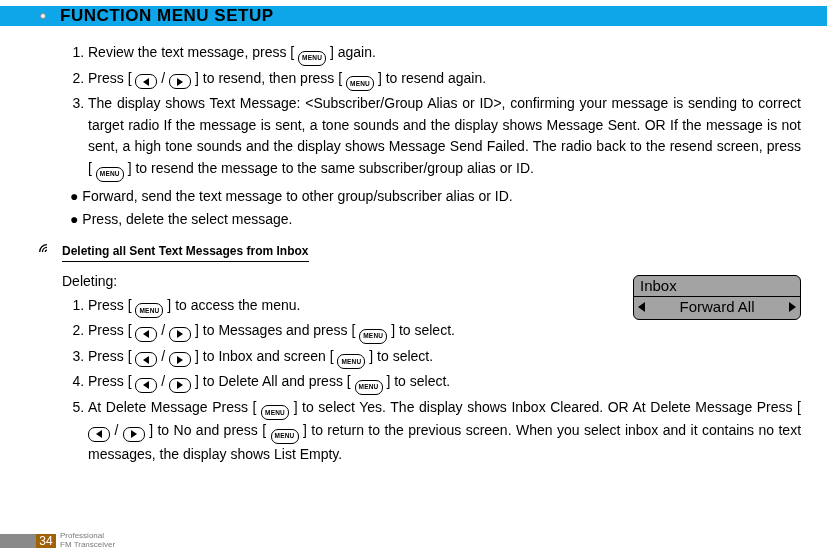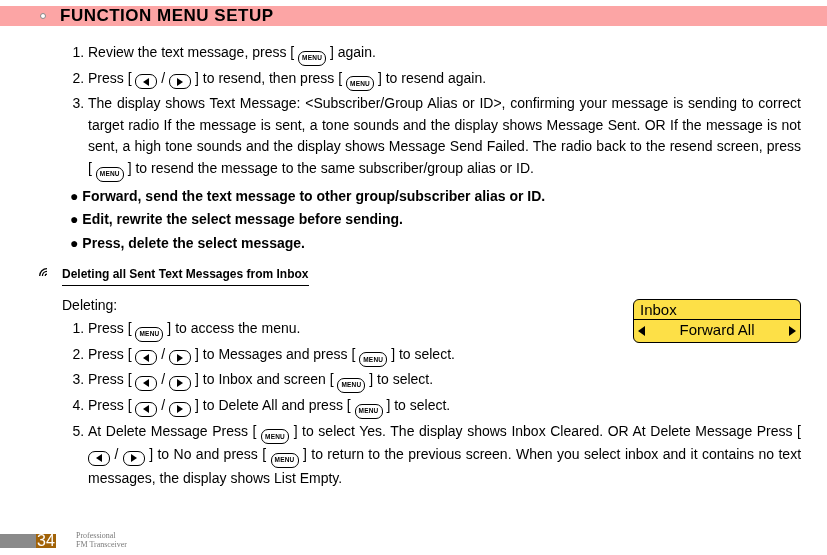--- a/index.html
+++ b/index.html
@@ -10,21 +10,21 @@
     font-family: Arial, Helvetica, sans-serif;
     font-size: 14px;
     color: #000;
     background: #fff;
     position: relative;
     overflow: hidden;
   }
   .header-bar {
     margin-top: 6px;
     height: 22px;
-    background: #fca5a5;
+    background: #0ea5e9;
     display: flex;
     align-items: center;
     padding-left: 60px;
     border-bottom: 2px solid #fff;
     position: relative;
   }
   .header-bar .dot {
     position: absolute;
     left: 40px;
     width: 6px; height: 6px;
@@ -45,21 +45,20 @@
     list-style: decimal;
     margin: 0 0 4px 0;
     padding-left: 26px;
     text-align: justify;
   }
   ol.main-list > li { margin-bottom: 2px; }
   ul.bullets {
     list-style: none;
     margin: 0 0 10px 0;
     padding-left: 8px;
-    font-weight: bold;
   }
   ul.bullets li::before { content: "● "; }
   ul.bullets li { margin-bottom: 2px; }
 
   .sub-header {
     display: flex;
     align-items: center;
     margin: 6px 0 8px -26px;
   }
   .sub-header .waves {
@@ -86,21 +85,21 @@
 
   .screen-box {
     position: absolute;
     right: 0;
     top: 4px;
     width: 168px;
     border: 1.5px solid #000;
     border-radius: 6px;
     font-size: 15px;
     line-height: 1.25;
-    background: #fde047;
+    background: #a3a3a3;
   }
   .screen-row1 {
     padding: 1px 6px 0 6px;
     border-bottom: 1px solid #000;
   }
   .screen-row2 {
     display: flex;
     align-items: center;
     justify-content: center;
     padding: 1px 4px 2px 4px;
@@ -147,28 +146,28 @@
     display: flex;
     align-items: center;
   }
   .footer .bar-dark {
     width: 36px; height: 14px; background: #8a8a8a;
   }
   .footer .page-box {
     width: 20px; height: 14px;
     background: #a16207;
     color: #fff;
-    font-size: 16px;
+    font-size: 12px;
     display: flex; align-items: center; justify-content: center;
   }
   .footer .ftxt {
-    margin-left: 20px;
+    margin-left: 4px;
     font-size: 8px;
     line-height: 1.05;
-    font-family: Liberation Serif, serif;
+    font-family: Liberation Sans, sans-serif;
     color: #7a7a7a;
   }
 </style>
 </head>
 <body>
 
 <div class="header-bar">
   <span class="dot"></span>
   <span class="header-title">FUNCTION MENU SETUP</span>
 </div>
@@ -196,21 +195,20 @@
     </li>
     <li>
       <span>The display shows Text Message: &lt;Subscriber/Group Alias or ID&gt;, confirming your message is sending to correct target radio If the message is sent, a tone sounds and the display shows Message Sent. OR If the message is not sent, a high tone sounds and the display shows Message Send Failed. The radio back to the resend screen, press [ </span>
       <span class="key menu">MENU</span>
       <span> ] to resend the message to the same subscriber/group alias or ID.</span>
     </li>
   </ol>
 
   <ul class="bullets">
     <li><span>Forward, send the text message to other group/subscriber alias or ID.</span></li>
-    <li><span>Edit, rewrite the select message before sending.</span></li>
     <li><span>Press, delete the select message.</span></li>
   </ul>
 
   <div class="sub-header">
     <svg class="waves" viewBox="0 0 24 24">
       <path d="M4 12a8 8 0 0 1 8-8" fill="none" stroke="#000" stroke-width="1.4"></path>
       <path d="M7 12a5 5 0 0 1 5-5" fill="none" stroke="#000" stroke-width="1.4"></path>
       <path d="M10 12a2 2 0 0 1 2-2" fill="none" stroke="#000" stroke-width="1.4"></path>
     </svg>
     <span class="sub-title">Deleting all Sent Text Messages from Inbox</span>

